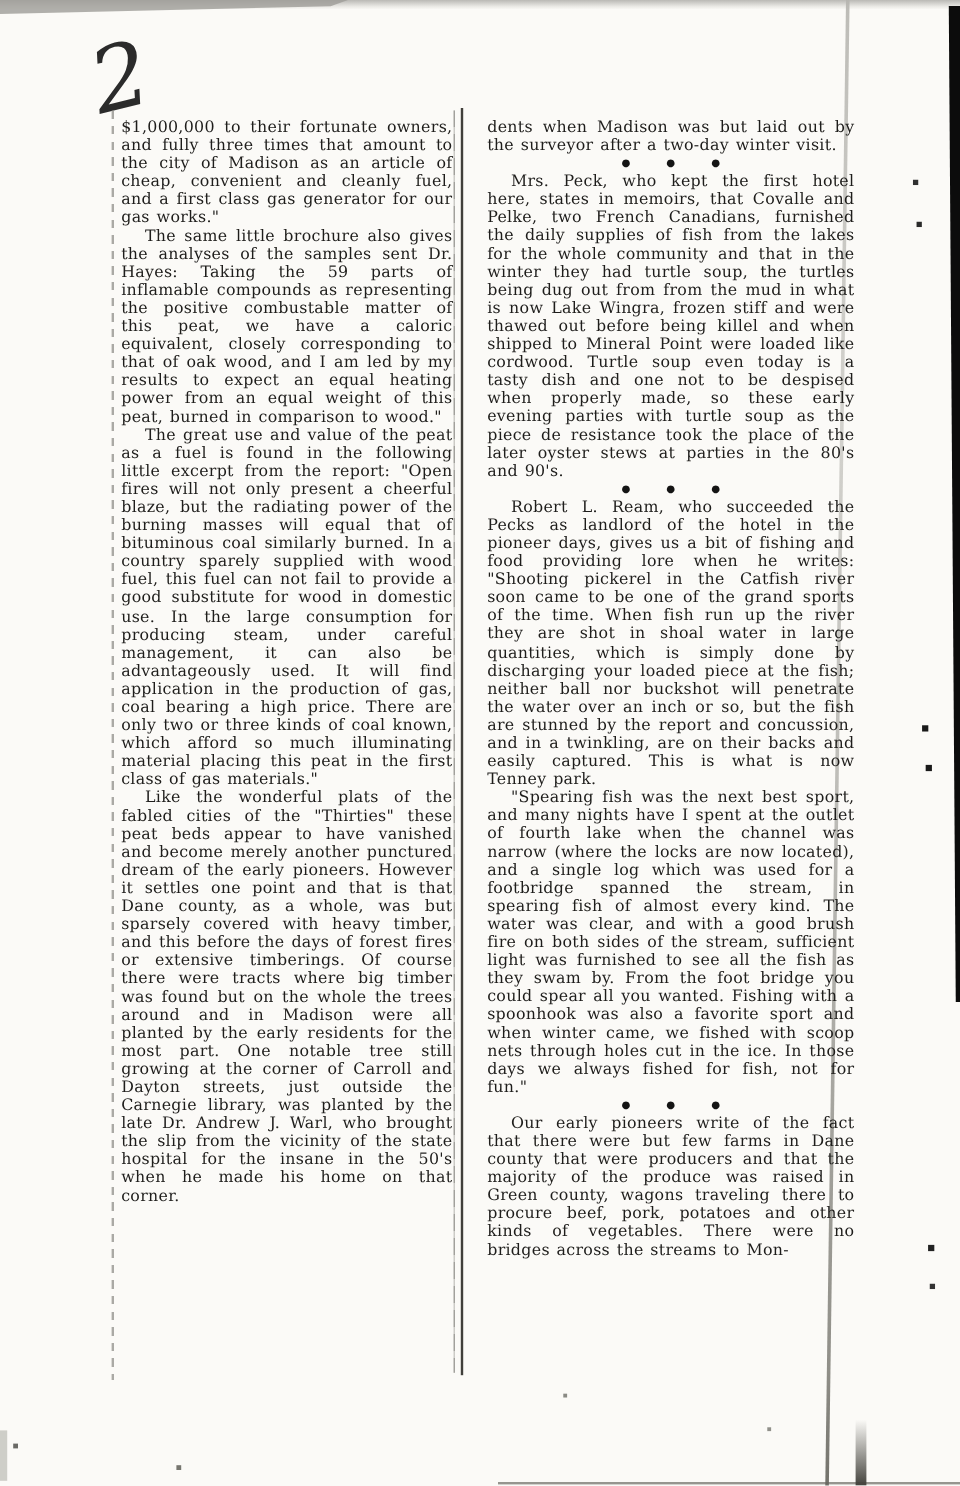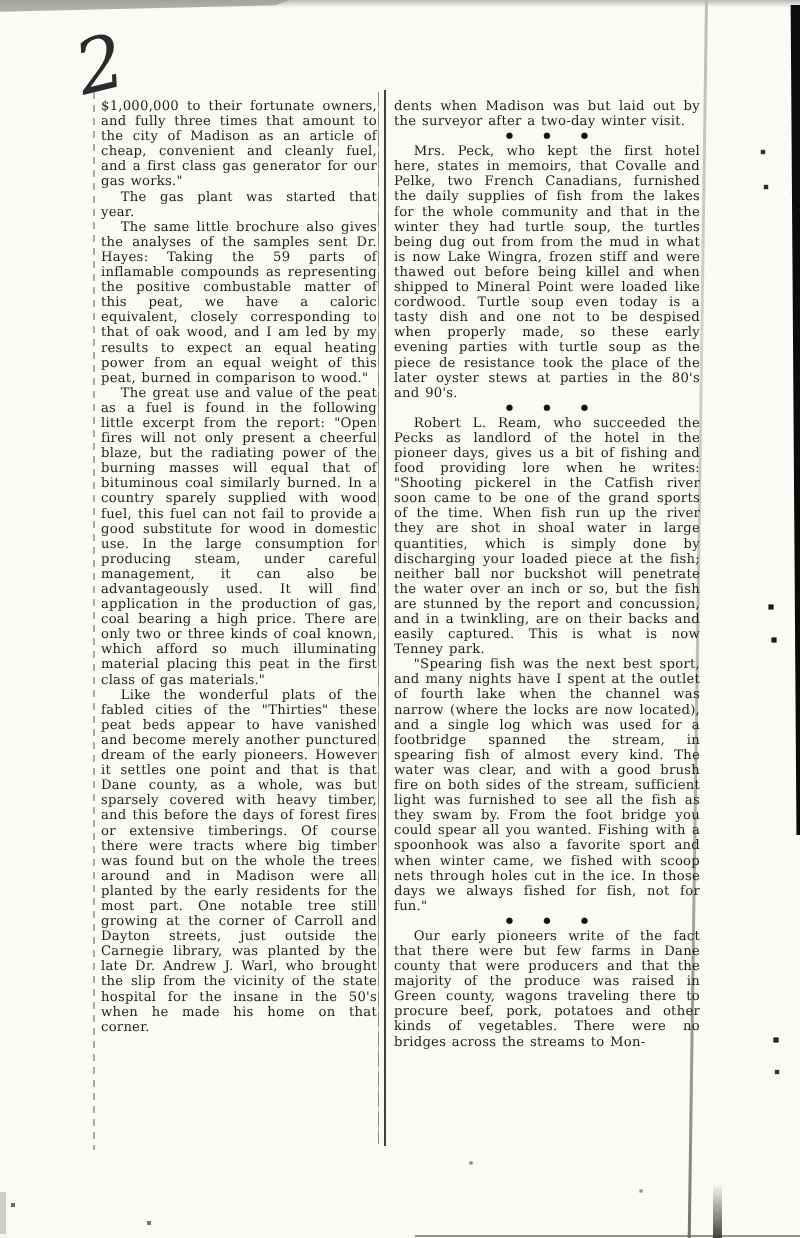--- a/index.html
+++ b/index.html
@@ -11,21 +11,21 @@
   .page { position:absolute; inset:0; }
 
   
   .col {
     position:absolute; top:99px; color:#1e1d1b;
     font-size:13.2px; line-height:15.1px;
     text-align:justify; letter-spacing:0.25px; word-spacing:1.2px;
     text-rendering:geometricPrecision;
   }
   .col-left  { left:101px; width:276px; }
-  .col-right { left:394px; width:306px; }
+  .col-right { left:406px; width:306px; }
   .col p { margin:0; text-indent:1.5em; }
   .col p.cont { text-indent:0; }
 
   .sep {
     text-align:center; font-size:8.5px; line-height:15px; height:15px;
     letter-spacing:30px; text-indent:30px; color:#141414;
   }
 
   
   .hw2 { position:absolute; left:58px; top:2px; transform:rotate(-14deg); }
@@ -113,21 +113,20 @@
   <svg class="hw2" width="100" height="120" viewBox="0 0 100 120">
     <text x="18" y="86">2</text>
   </svg>
 
   <div class="rule-left-dashed"></div>
   <div class="rule-center-thin"></div>
   <div class="rule-center-thick"></div>
 
   <div class="col col-left">
     <p class="cont">$1,000,000 to their fortunate owners, and fully three times that amount to the city of Madison as an article of cheap, convenient and cleanly fuel, and a first class gas generator for our gas works."</p>
-    <p>The gas plant was started that year.</p>
     <p>The same little brochure also gives the analyses of the samples sent Dr. Hayes: Taking the 59 parts of inflamable compounds as representing the positive combustable matter of this peat, we have a caloric equivalent, closely corresponding to that of oak wood, and I am led by my results to expect an equal heating power from an equal weight of this peat, burned in comparison to wood."</p>
     <p>The great use and value of the peat as a fuel is found in the following little excerpt from the report: "Open fires will not only present a cheerful blaze, but the radiating power of the burning masses will equal that of bituminous coal similarly burned. In a country sparely supplied with wood fuel, this fuel can not fail to provide a good substitute for wood in domestic use. In the large consumption for producing steam, under careful management, it can also be advantageously used. It will find application in the production of gas, coal bearing a high price. There are only two or three kinds of coal known, which afford so much illuminating material placing this peat in the first class of gas materials."</p>
     <p>Like the wonderful plats of the fabled cities of the "Thirties" these peat beds appear to have vanished and become merely another punctured dream of the early pioneers. However it settles one point and that is that Dane county, as a whole, was but sparsely covered with heavy timber, and this before the days of forest fires or extensive timberings. Of course there were tracts where big timber was found but on the whole the trees around and in Madison were all planted by the early residents for the most part. One notable tree still growing at the corner of Carroll and Dayton streets, just outside the Carnegie library, was planted by the late Dr. Andrew J. Warl, who brought the slip from the vicinity of the state hospital for the insane in the 50's when he made his home on that corner.</p>
   </div>
 
   <div class="col col-right">
     <p class="cont">dents when Madison was but laid out by the surveyor after a two-day winter visit.</p>
     <div class="sep">●●●</div>
     <p>Mrs. Peck, who kept the first hotel here, states in memoirs, that Covalle and Pelke, two French Canadians, furnished the daily supplies of fish from the lakes for the whole community and that in the winter they had turtle soup, the turtles being dug out from from the mud in what is now Lake Wingra, frozen stiff and were thawed out before being killel and when shipped to Mineral Point were loaded like cordwood. Turtle soup even today is a tasty dish and one not to be despised when properly made, so these early evening parties with turtle soup as the piece de resistance took the place of the later oyster stews at parties in the 80's and 90's.</p>
     <div class="sep">●●●</div>

